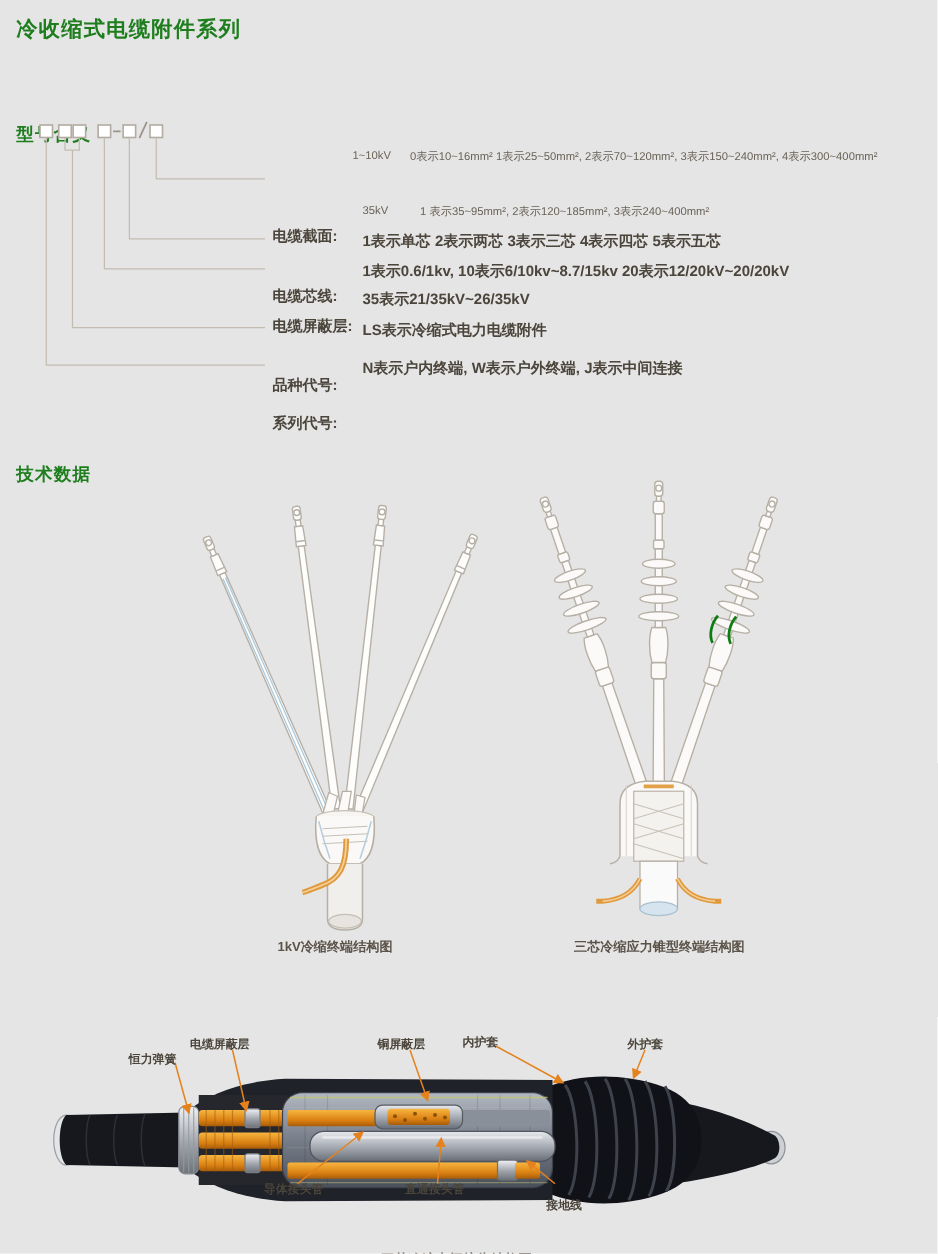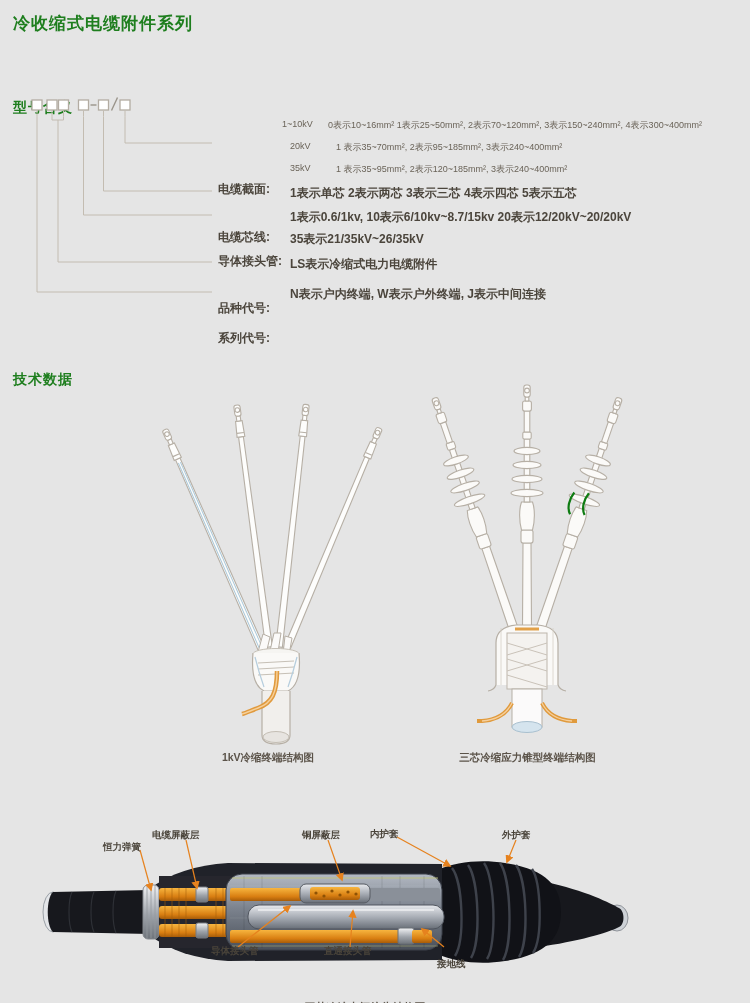--- a/index.html
+++ b/index.html
@@ -52,33 +52,29 @@
       <path d="M58,25 L58,167 L212,167"></path>
       <path d="M37,21.5 L37,197 L212,197"></path>
     </g>
   </svg>
 
   <div class="abs lbl" style="left:218px;top:137px;">电缆截面:</div>
   <div class="abs smallrow" style="left:282px;top:119px;">
     <span class="kv">1~10kV</span>
     <span>0表示10~16mm²  1表示25~50mm², 2表示70~120mm², 3表示150~240mm², 4表示300~400mm²</span>
   </div>
-  <div class="abs smallrow" style="left:290px;top:141px;">
-    <span class="kv">20kV</span>
-    <span>1 表示35~70mm²,  2表示95~185mm², 3表示240~400mm²</span>
-  </div>
   <div class="abs smallrow" style="left:290px;top:163px;">
     <span class="kv">35kV</span>
     <span>1 表示35~95mm²,  2表示120~185mm², 3表示240~400mm²</span>
   </div>
 
   <div class="abs lbl" style="left:218px;top:185px;">电缆芯线:</div>
   <div class="abs val" style="left:290px;top:185px;">1表示单芯 2表示两芯 3表示三芯  4表示四芯 5表示五芯</div>
 
-  <div class="abs lbl" style="left:218px;top:209px;">导体接头管:</div>
+  <div class="abs lbl" style="left:218px;top:209px;">电缆屏蔽层:</div>
   <div class="abs val" style="left:290px;top:209px;">1表示0.6/1kv, 10表示6/10kv~8.7/15kv  20表示12/20kV~20/20kV</div>
   <div class="abs val" style="left:290px;top:231px;">35表示21/35kV~26/35kV</div>
 
   <div class="abs lbl" style="left:218px;top:256px;">品种代号:</div>
   <div class="abs val" style="left:290px;top:256px;">LS表示冷缩式电力电缆附件</div>
 
   <div class="abs lbl" style="left:218px;top:286px;">系列代号:</div>
   <div class="abs val" style="left:290px;top:286px;">N表示户内终端, W表示户外终端, J表示中间连接</div>
 
   <svg class="abs" style="left:0;top:375px;" width="750" height="395" viewBox="0 0 750 395">

